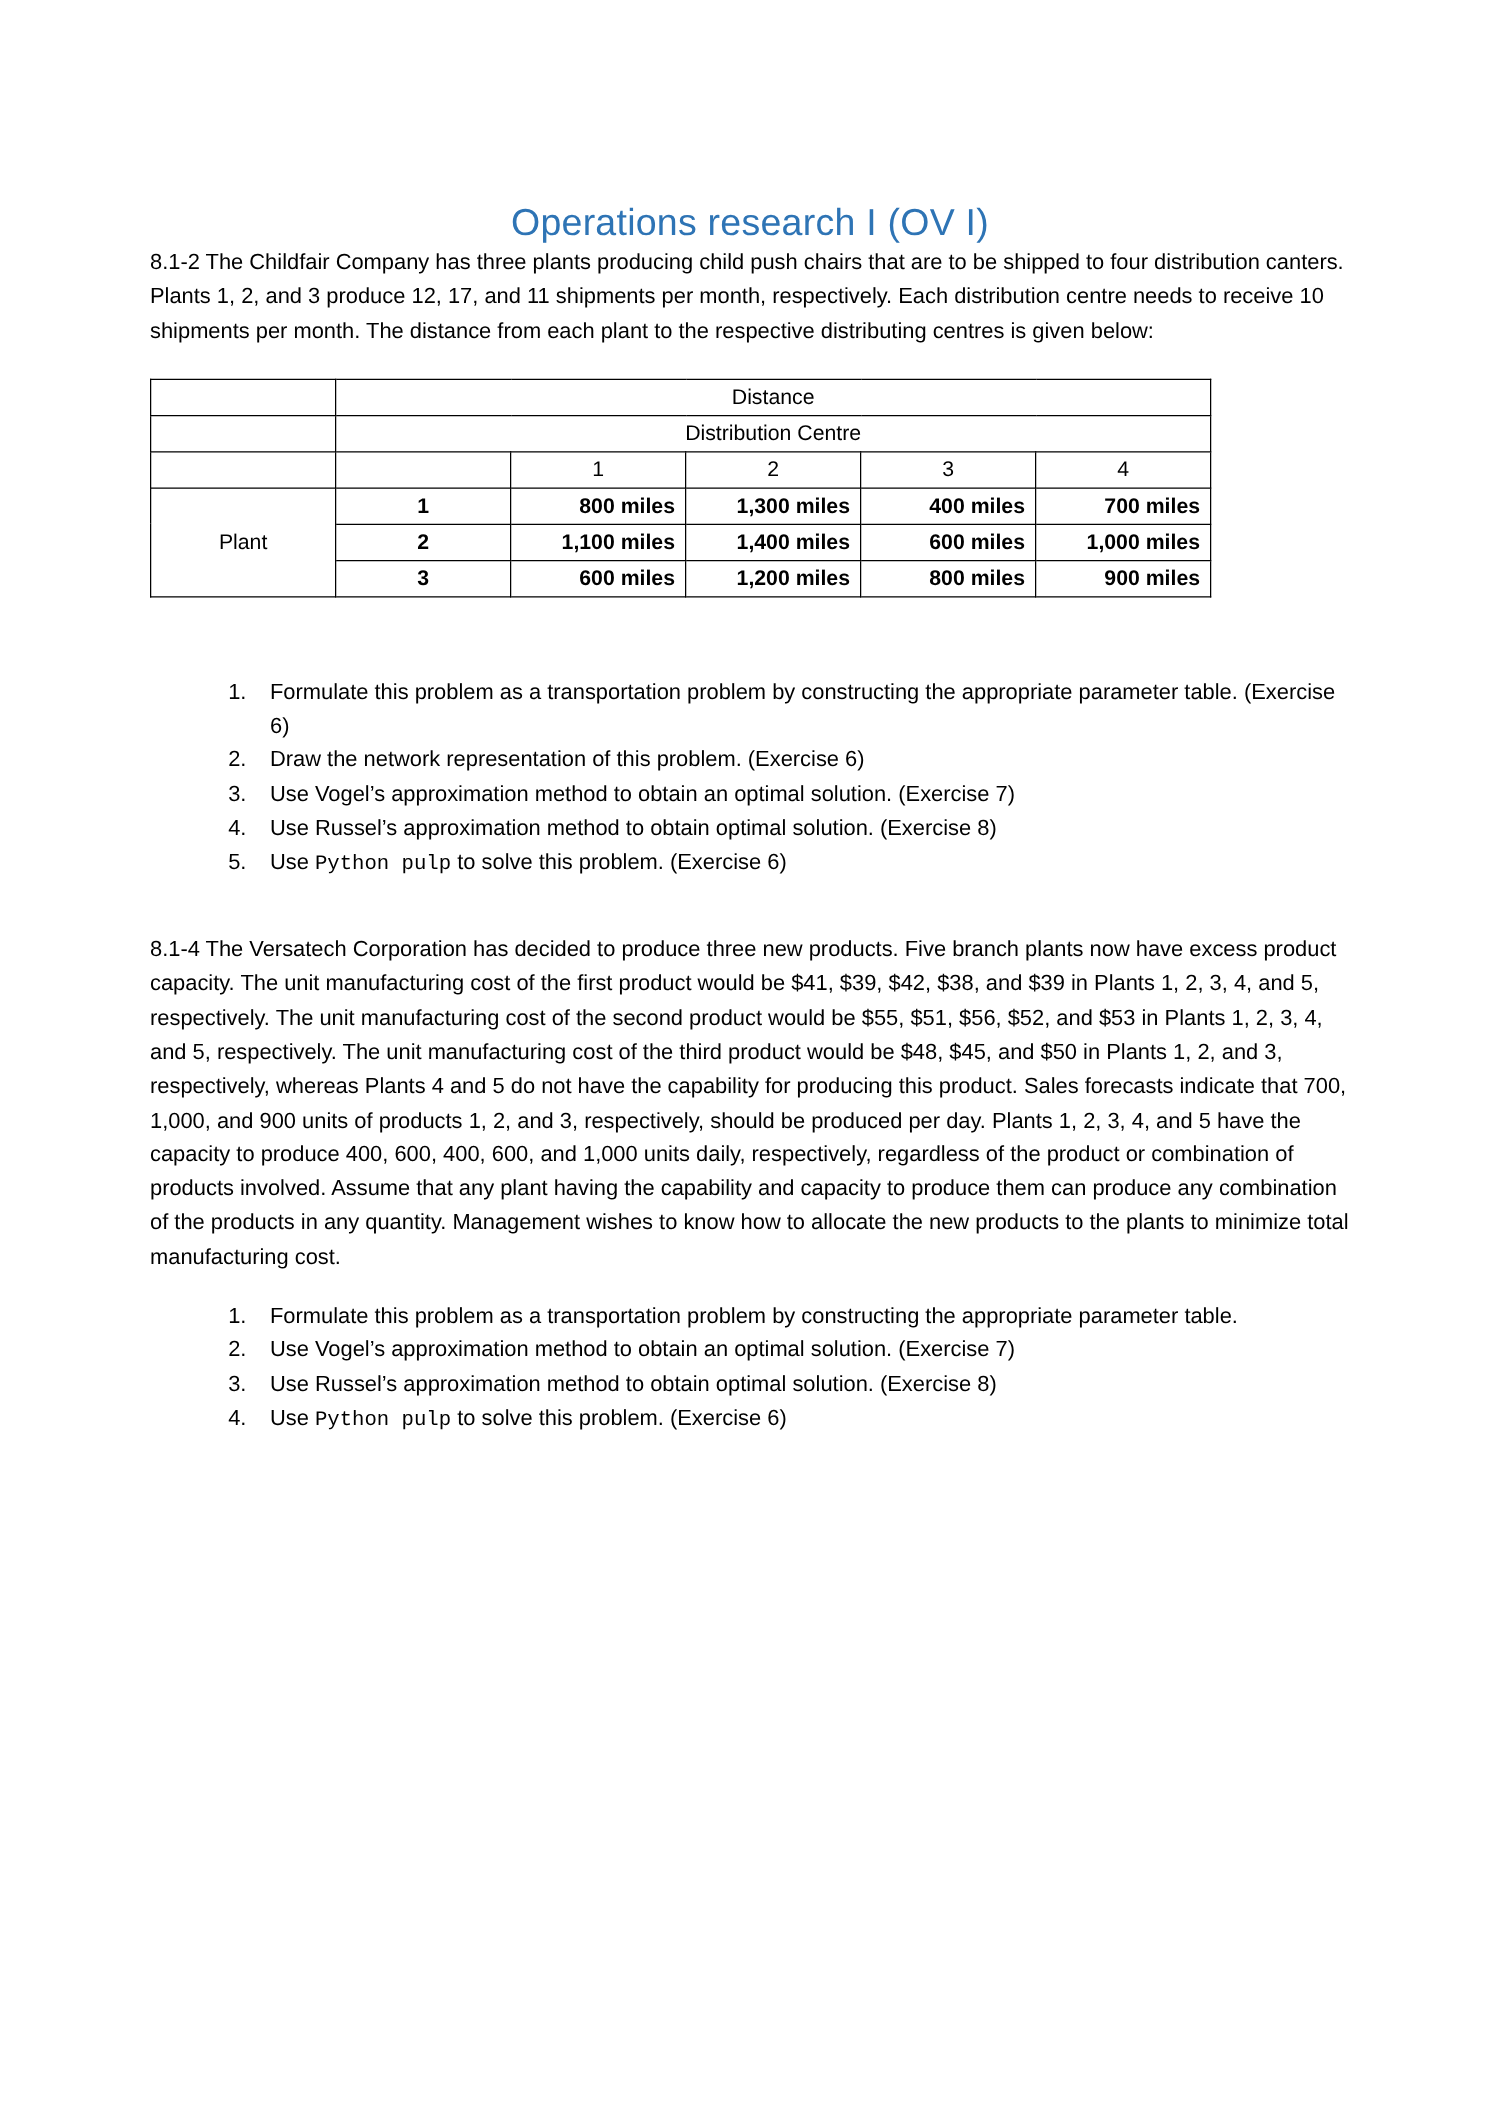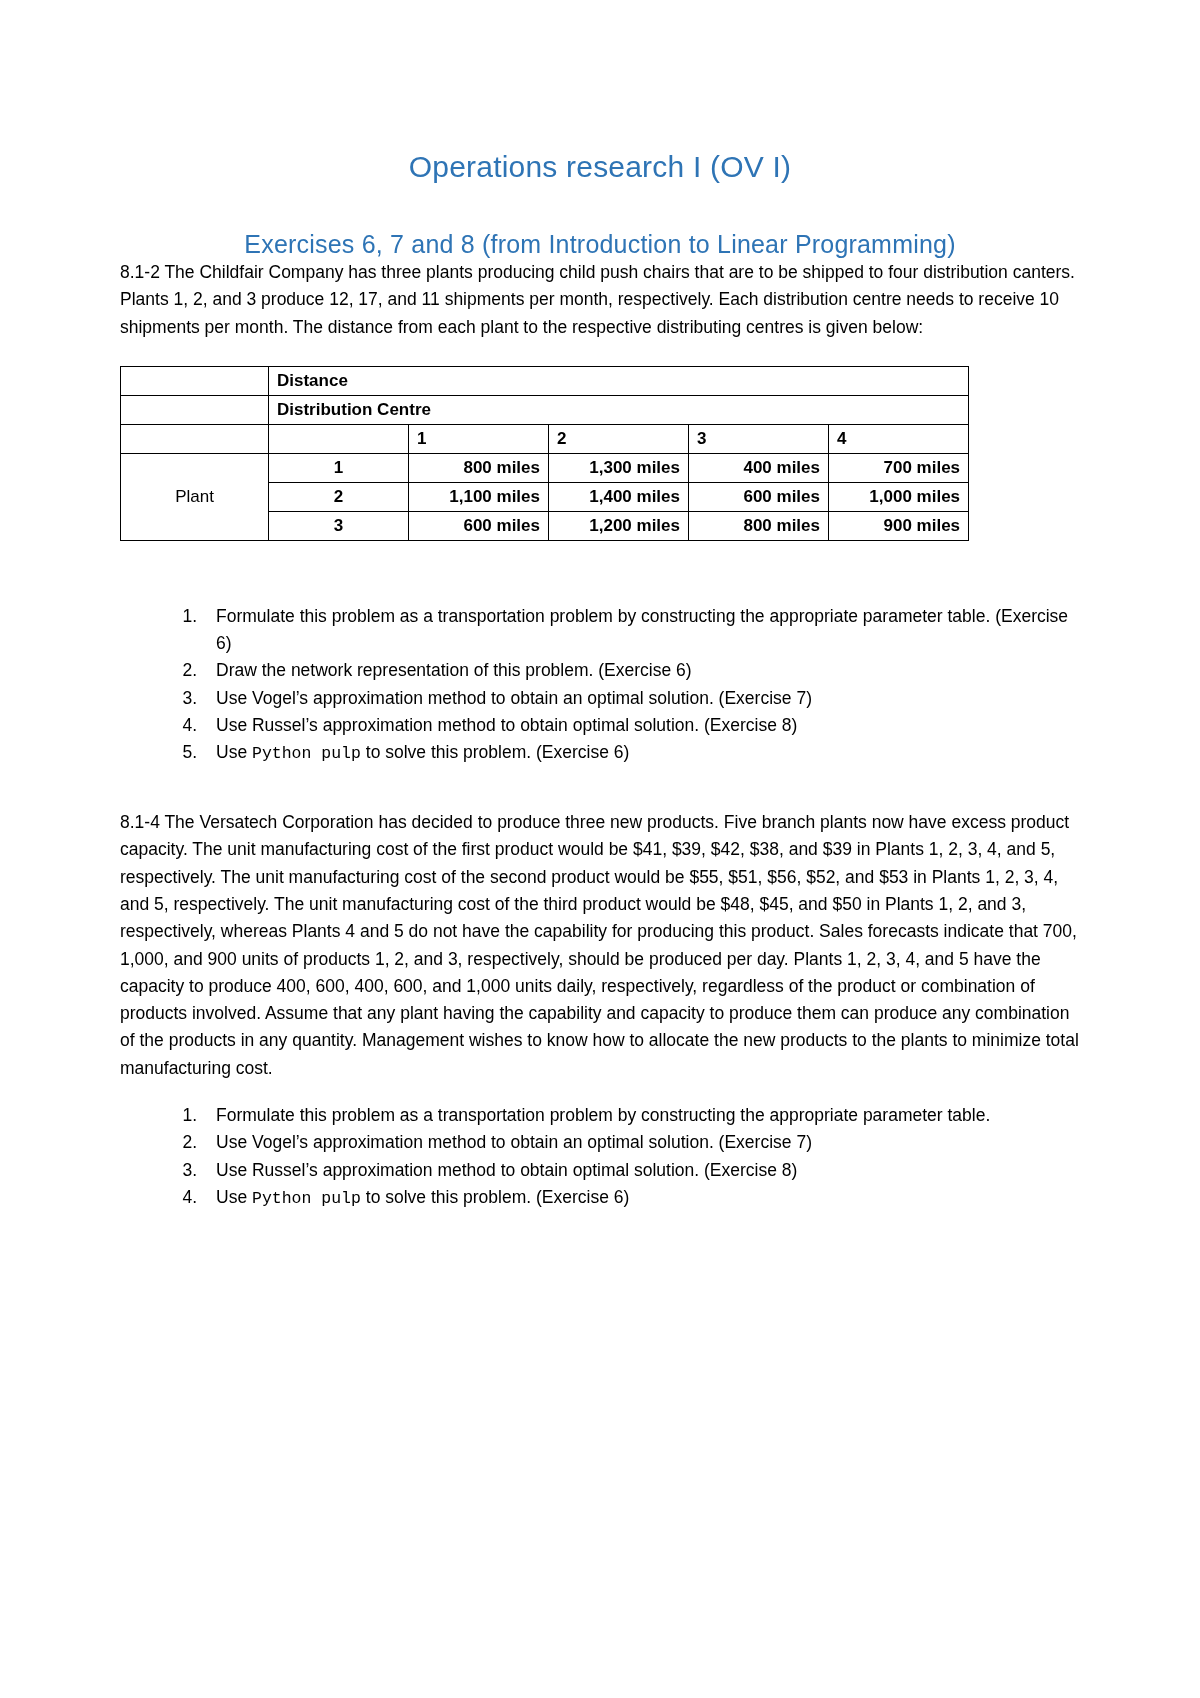--- a/index.html
+++ b/index.html
@@ -13,21 +13,21 @@
     font-family: "Liberation Sans", sans-serif;
     color: #000000;
     position: relative;
     overflow: hidden;
   }
   .page {
     width: 1200px;
     height: 1698px;
     background: #ffffff;
     box-sizing: border-box;
-    padding: 0 120px;
+    padding: 12px 120px;
     position: relative;
   }
   h1.doc-title {
     color: #2E74B5;
     font-size: 30px;
     font-weight: normal;
     text-align: center;
     margin: 0;
     padding-top: 150px;
     letter-spacing: 0.2px;
@@ -60,22 +60,22 @@
   }
   table.distance-table td {
     border: 1.3px solid #000000;
     font-size: 17px;
     padding: 4px 8px;
     height: 23px;
     box-sizing: border-box;
   }
   td.blank-cell { border: 1.3px solid #000000; }
   td.hdr-center {
-    text-align: left;
-    font-weight: bold;
+    text-align: center;
+    font-weight: normal;
   }
   td.plant-label {
     text-align: center;
     font-weight: normal;
   }
   td.row-num {
     text-align: center;
     font-weight: bold;
   }
   td.val {
@@ -110,21 +110,20 @@
     font-size: 16.5px;
   }
   .ital { }
 </style>
 </head>
 <body>
 
 <div class="page">
 
   <h1 class="doc-title">Operations research I (OV I)</h1>
-  <h2 class="doc-subtitle">Exercises 6, 7 and 8 (from Introduction to Linear Programming)</h2>
 
   <p class="body-text para-1">8.1-2 The Childfair Company has three plants producing child push chairs that are to be shipped to four distribution canters. Plants 1, 2, and 3 produce 12, 17, and 11 shipments per month, respectively. Each distribution centre needs to receive 10 shipments per month. The distance from each plant to the respective distributing centres is given below:</p>
 
   <table class="distance-table">
     <colgroup>
       <col class="col-corner">
         <col class="col-rownum">
       <col class="col-dc">
         <col class="col-dc">
         <col class="col-dc">

